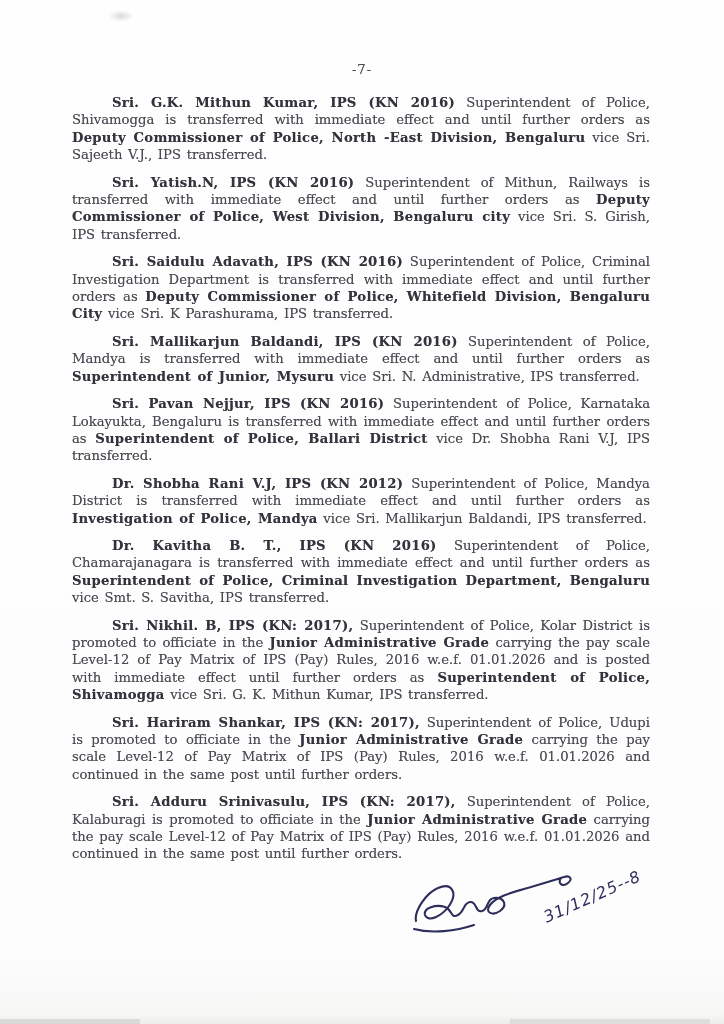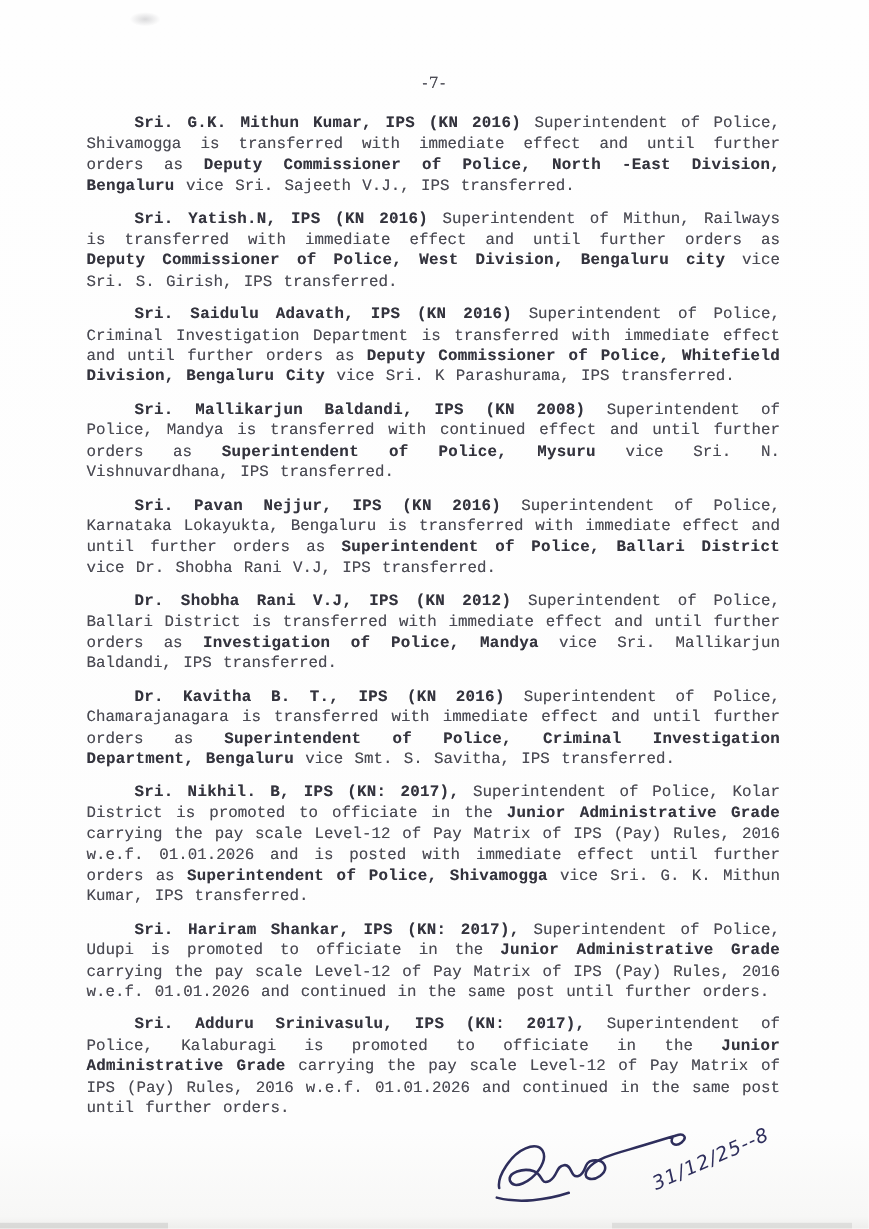--- a/index.html
+++ b/index.html
@@ -29,21 +29,20 @@
     padding-top: 62px;
     text-align: center;
     font-size: 13px;
     letter-spacing: 1px;
     color: #4c4c55;
     text-shadow: 0 0 0.5px rgba(76,76,85,0.7);
   }
   .doc-body {
     margin: 17px 74px 0 72px;
     width: 578px;
-    font-family: Liberation Mono, monospace;
   }
   .para {
     margin: 0 0 10px 0;
     font-size: 13.2px;
     line-height: 17.4px;
     color: #4a4a53;
     text-align: justify;
     text-indent: 40px;
     text-shadow: 0 0 0.5px rgba(74,74,83,0.55);
     word-spacing: 1.5px;
@@ -96,23 +95,23 @@
 
 <div class="sheet">
   <div class="smudge"></div>
 
   <div class="page-number">-7-</div>
 
   <div class="doc-body" id="doc-body">
       <p class="para" style="color: rgb(74, 74, 83);"><b style="color: rgb(51, 51, 61);">Sri. G.K. Mithun Kumar, IPS (KN 2016)</b><span> Superintendent of Police, Shivamogga is transferred with immediate effect and until further orders as </span><b style="color: rgb(51, 51, 61);">Deputy Commissioner of Police, North -East Division, Bengaluru</b><span> vice Sri. Sajeeth V.J., IPS transferred.</span></p>
       <p class="para" style="color: rgb(74, 74, 83);"><b style="color: rgb(51, 51, 61); margin-top: 20px;">Sri. Yatish.N, IPS (KN 2016)</b><span> Superintendent of Mithun, Railways is transferred with immediate effect and until further orders as </span><b style="color: rgb(51, 51, 61);">Deputy Commissioner of Police, West Division, Bengaluru city</b><span> vice Sri. S. Girish, IPS transferred.</span></p>
       <p class="para" style="color: rgb(74, 74, 83);"><b style="color: rgb(51, 51, 61);">Sri. Saidulu Adavath, IPS (KN 2016)</b><span> Superintendent of Police, Criminal Investigation Department is transferred with immediate effect and until further orders as </span><b style="color: rgb(51, 51, 61);">Deputy Commissioner of Police, Whitefield Division, Bengaluru City</b><span> vice Sri. K Parashurama, IPS transferred.</span></p>
-      <p class="para" style="color: rgb(74, 74, 83);"><b style="color: rgb(51, 51, 61);">Sri. Mallikarjun Baldandi, IPS (KN 2008)</b><span> Superintendent of Police, Mandya is transferred with continued effect and until further orders as </span><b style="color: rgb(51, 51, 61);">Superintendent of Police, Mysuru</b><span> vice Sri. N. Vishnuvardhana, IPS transferred.</span></p>
+      <p class="para" style="color: rgb(74, 74, 83);"><b style="color: rgb(51, 51, 61);">Sri. Mallikarjun Baldandi, IPS (KN 2016)</b><span> Superintendent of Police, Mandya is transferred with immediate effect and until further orders as </span><b style="color: rgb(51, 51, 61);">Superintendent of Junior, Mysuru</b><span> vice Sri. N. Administrative, IPS transferred.</span></p>
       <p class="para" style="color: rgb(74, 74, 83);"><b style="color: rgb(51, 51, 61);">Sri. Pavan Nejjur, IPS (KN 2016)</b><span> Superintendent of Police, Karnataka Lokayukta, Bengaluru is transferred with immediate effect and until further orders as </span><b style="color: rgb(51, 51, 61);">Superintendent of Police, Ballari District</b><span> vice Dr. Shobha Rani V.J, IPS transferred.</span></p>
-      <p class="para" style="color: rgb(74, 74, 83);"><b style="color: rgb(51, 51, 61);">Dr. Shobha Rani V.J, IPS (KN 2012)</b><span> Superintendent of Police, Ballari District is transferred with immediate effect and until further orders as </span><b style="color: rgb(51, 51, 61);">Investigation of Police, Mandya</b><span> vice Sri. Mallikarjun Baldandi, IPS transferred.</span></p>
+      <p class="para" style="color: rgb(74, 74, 83);"><b style="color: rgb(51, 51, 61);">Dr. Shobha Rani V.J, IPS (KN 2012)</b><span> Superintendent of Police, Mandya District is transferred with immediate effect and until further orders as </span><b style="color: rgb(51, 51, 61);">Investigation of Police, Mandya</b><span> vice Sri. Mallikarjun Baldandi, IPS transferred.</span></p>
       <p class="para" style="color: rgb(74, 74, 83);"><b style="color: rgb(51, 51, 61);">Dr.  Kavitha B. T., IPS (KN 2016)</b><span> Superintendent of Police, Chamarajanagara is transferred with immediate effect and until further orders as </span><b style="color: rgb(51, 51, 61);">Superintendent of Police, Criminal Investigation Department, Bengaluru</b><span> vice Smt. S. Savitha, IPS transferred.</span></p>
       <p class="para" style="color: rgb(74, 74, 83);"><b style="color: rgb(51, 51, 61);">Sri. Nikhil. B, IPS (KN: 2017),</b><span> Superintendent of Police, Kolar District is promoted to officiate in the </span><b style="color: rgb(51, 51, 61);">Junior Administrative Grade</b><span> carrying the pay scale Level-12 of Pay Matrix of IPS (Pay) Rules, 2016 w.e.f. 01.01.2026 and is posted with immediate effect until further orders as </span><b style="color: rgb(51, 51, 61);">Superintendent of Police, Shivamogga</b><span> vice Sri. G. K. Mithun Kumar, IPS transferred.</span></p>
       <p class="para" style="color: rgb(74, 74, 83);"><b style="color: rgb(51, 51, 61);">Sri. Hariram Shankar, IPS (KN: 2017),</b><span> Superintendent of Police, Udupi is promoted to officiate in the </span><b style="color: rgb(51, 51, 61);">Junior Administrative Grade</b><span> carrying the pay scale Level-12 of Pay Matrix of IPS (Pay) Rules, 2016 w.e.f. 01.01.2026 and continued in the same post until further orders.</span></p>
       <p class="para" style="color: rgb(74, 74, 83);"><b style="color: rgb(51, 51, 61);">Sri. Adduru Srinivasulu, IPS (KN: 2017),</b><span> Superintendent of Police, Kalaburagi is promoted to officiate in the </span><b style="color: rgb(51, 51, 61);">Junior Administrative Grade</b><span> carrying the pay scale Level-12 of Pay Matrix of IPS (Pay) Rules, 2016 w.e.f. 01.01.2026 and continued in the same post until further orders.</span></p>
     </div>
 
   <div class="signature-block">
     <svg class="sig-scrawl" width="165" height="62" viewBox="0 0 165 62" fill="none" stroke-linecap="round">
       <g id="sig-strokes" stroke="#2e2e5c" stroke-width="2.1">
         <path d="M4 48 C 2 38, 14 20, 26 15 C 40 9, 46 20, 37 33 C 30 43, 16 50, 13 42 C 11 35, 24 31, 33 34 C 41 37, 38 46, 46 42 C 53 38, 51 30, 58 29 C 65 28, 63 40, 70 38 C 77 36, 74 26, 82 25 C 92 24, 96 32, 88 38 C 81 43, 72 40, 78 32 C 84 24, 98 20, 112 16 C 126 12, 142 7, 152 4 C 158 2, 161 6, 156 10 C 151 14, 145 11, 149 5"></path>

